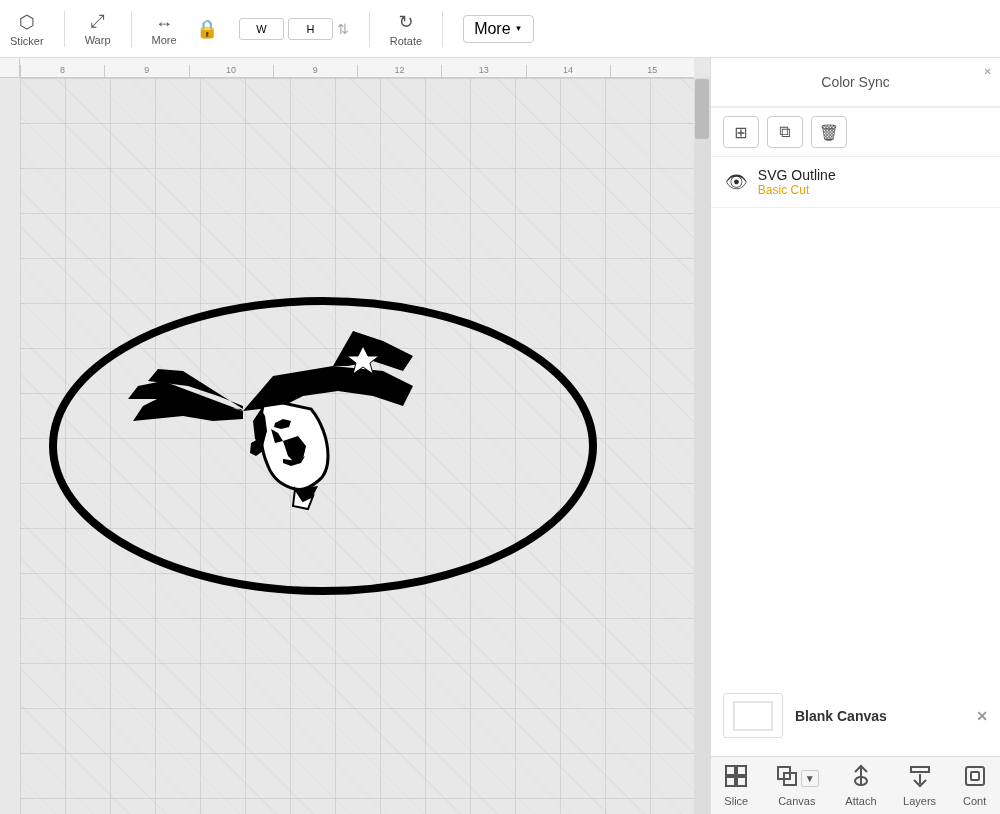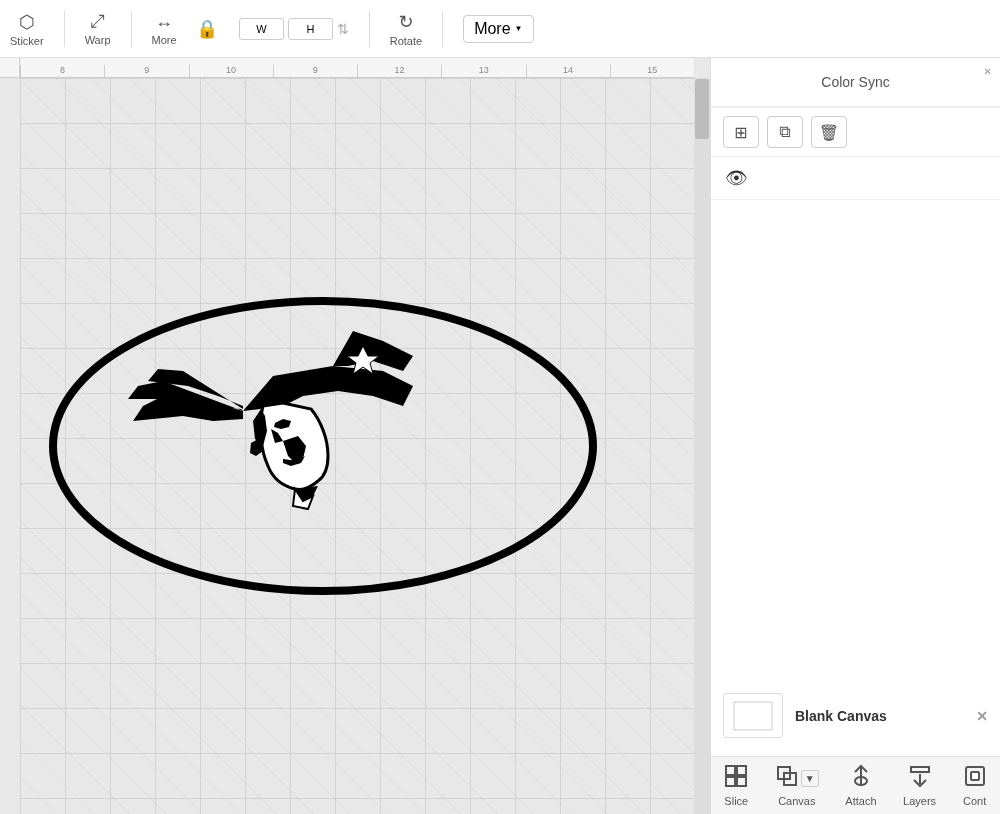--- a/index.html
+++ b/index.html
@@ -453,20 +453,24 @@
       <button class="panel-action-btn" title="Duplicate">
         <span>⧉</span>
       </button>
       <button class="panel-action-btn" title="Delete">
         <span>🗑</span>
       </button>
     </div>
 
     <div class="layer-item">
       <span class="layer-eye">👁</span>
+      <div class="layer-info">
+        <div class="layer-name">SVG Outline</div>
+        <div class="layer-sub">Basic Cut</div>
+      </div>
     </div>
 
     <div class="blank-canvas-section">
       <div class="blank-canvas-item">
         <div class="blank-canvas-thumb">
           <svg width="40" height="30" viewBox="0 0 40 30">
             <rect x="1" y="1" width="38" height="28" fill="white" stroke="#ccc" stroke-width="1"></rect>
           </svg>
         </div>
         <span class="blank-canvas-label">Blank Canvas</span>

